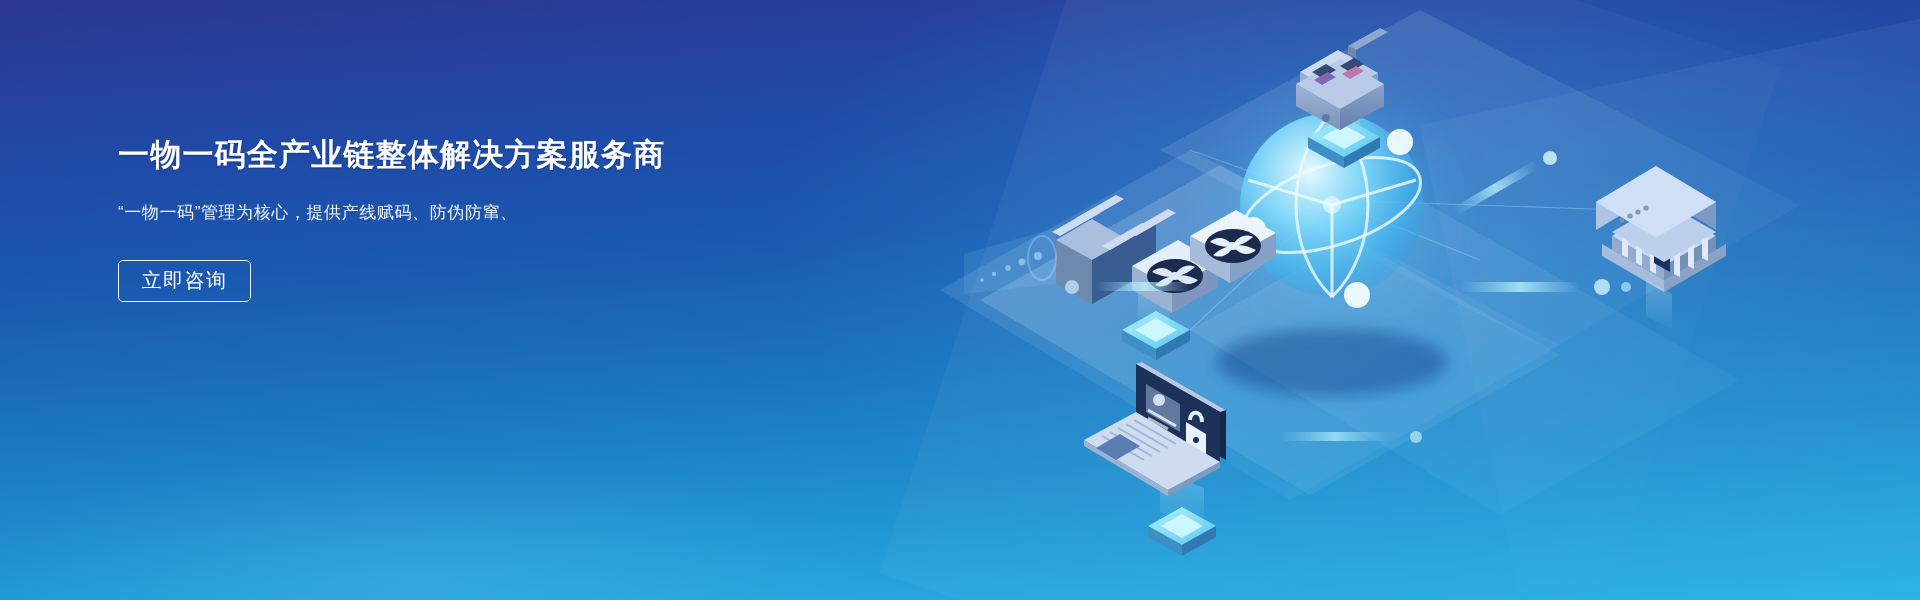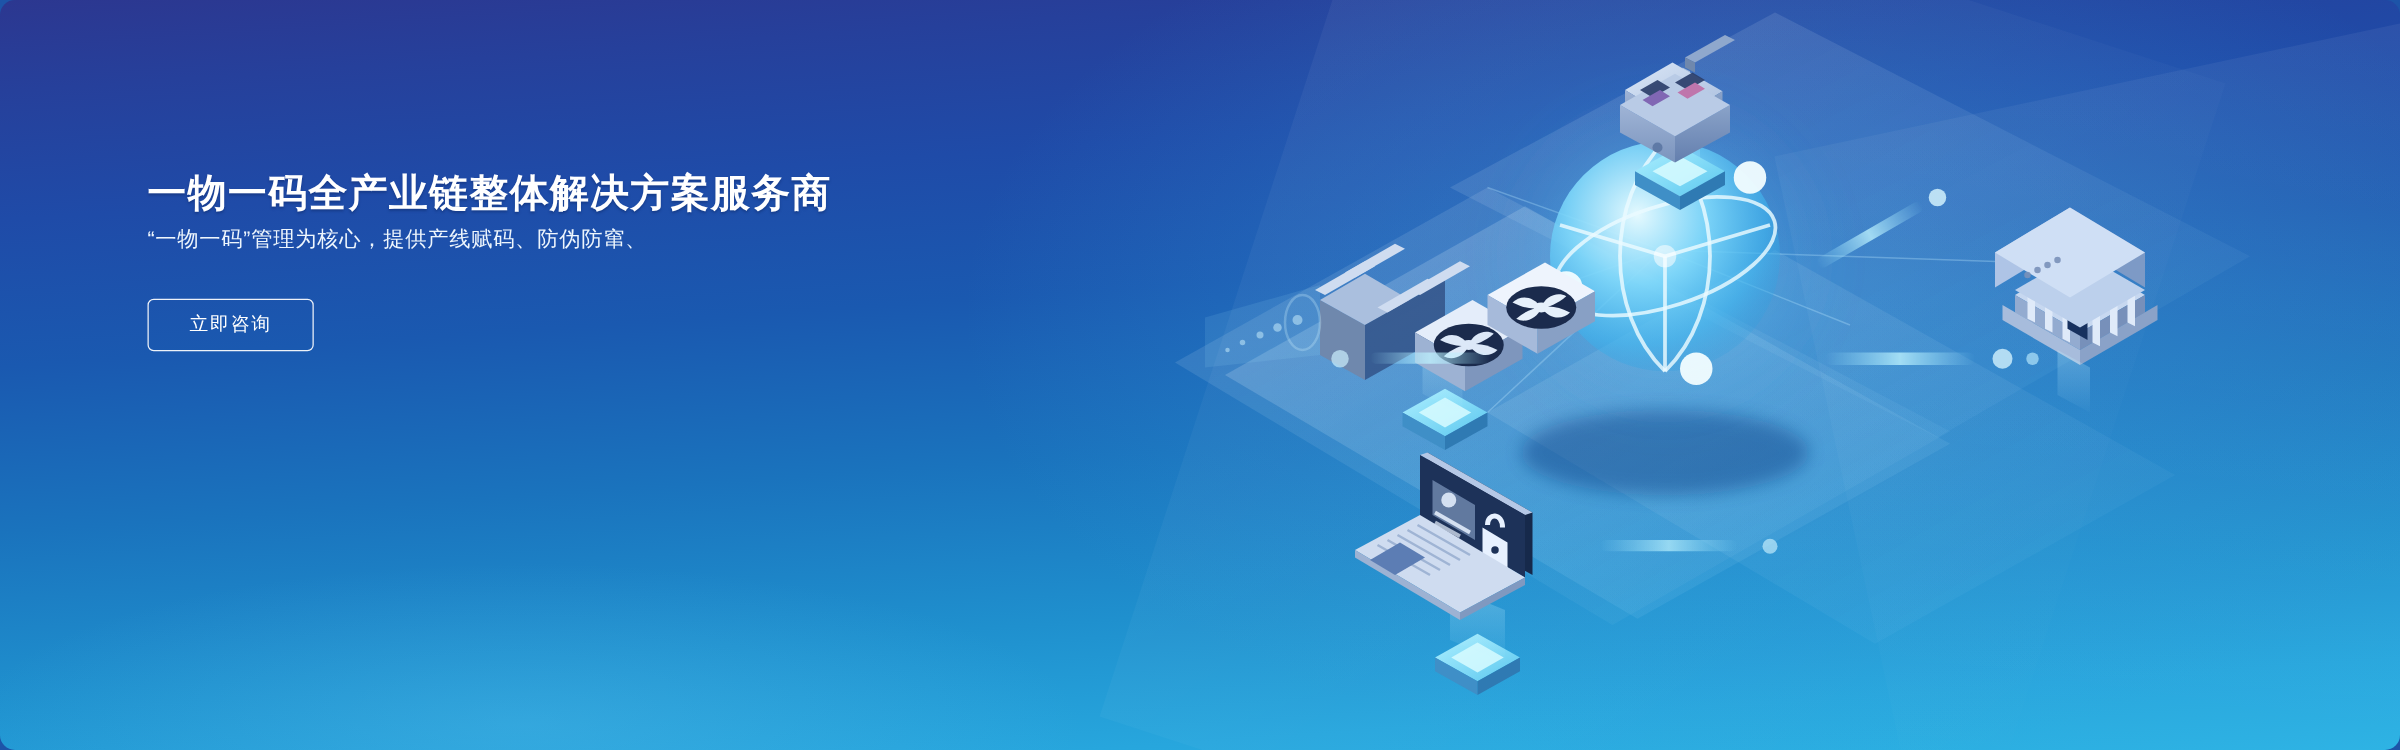--- a/index.html
+++ b/index.html
@@ -18,21 +18,20 @@
       radial-gradient(900px 520px at 1400px 250px, rgba(60,160,225,0.45) 0%, rgba(60,160,225,0.0) 70%),
       linear-gradient(176deg,
         #2c3790 0%,
         #26409b 10%,
         #1f4ba8 24%,
         #1a59b0 40%,
         #1a73bd 58%,
         #1f90ce 76%,
         #27a6dd 90%,
         #2bb2e4 100%);
-    border-radius: 12px;
   }
 
   
   .sheen {
     position:absolute;
     background:linear-gradient(120deg, rgba(255,255,255,0.05), rgba(255,255,255,0.0));
     pointer-events:none;
   }
   .sheen.a { left:980px; top:-60px; width:700px; height:760px; transform:rotate(18deg); }
   .sheen.b { left:1480px; top:60px; width:560px; height:640px; transform:rotate(-12deg);
@@ -59,33 +58,33 @@
     white-space:nowrap;
     text-shadow:0 1px 2px rgba(10,30,80,0.35);
   }
   .sub-line {
     font-size:17px;
     color:#eef6fd;
     line-height:34px;
     letter-spacing:0.6px;
     white-space:nowrap;
   }
-  #sublines { }
+  #sublines { margin-top:21px; }
 
   #cta {
     margin-top:30px;
     display:inline-flex;
     align-items:center;
     justify-content:center;
     width:133px;
     height:42px;
     border:1px solid rgba(255,255,255,0.92);
     border-radius:5px;
     color:#ffffff;
-    font-size:15px;
+    font-size:20px;
     letter-spacing:1.5px;
     background:transparent;
     cursor:pointer;
     user-select:none;
   }
 
   
   #illus {
     position:absolute;
     left:860px;

